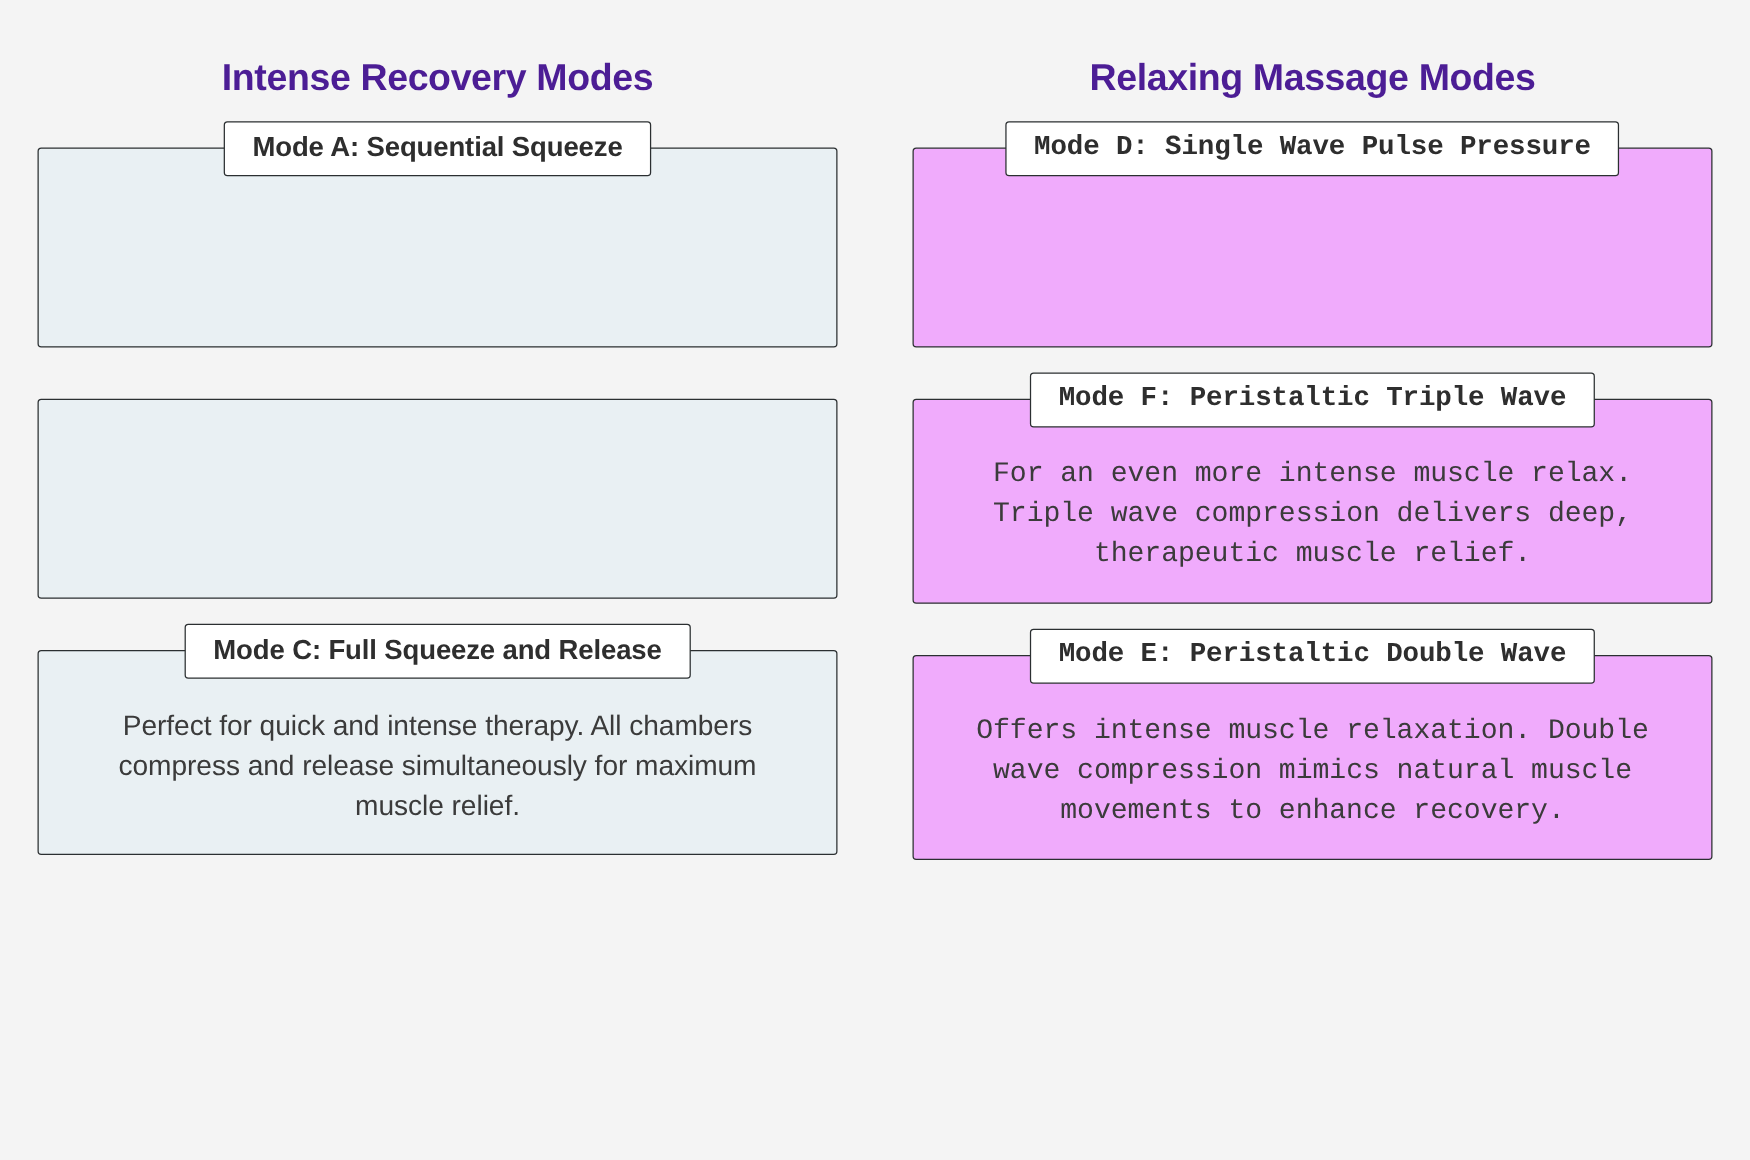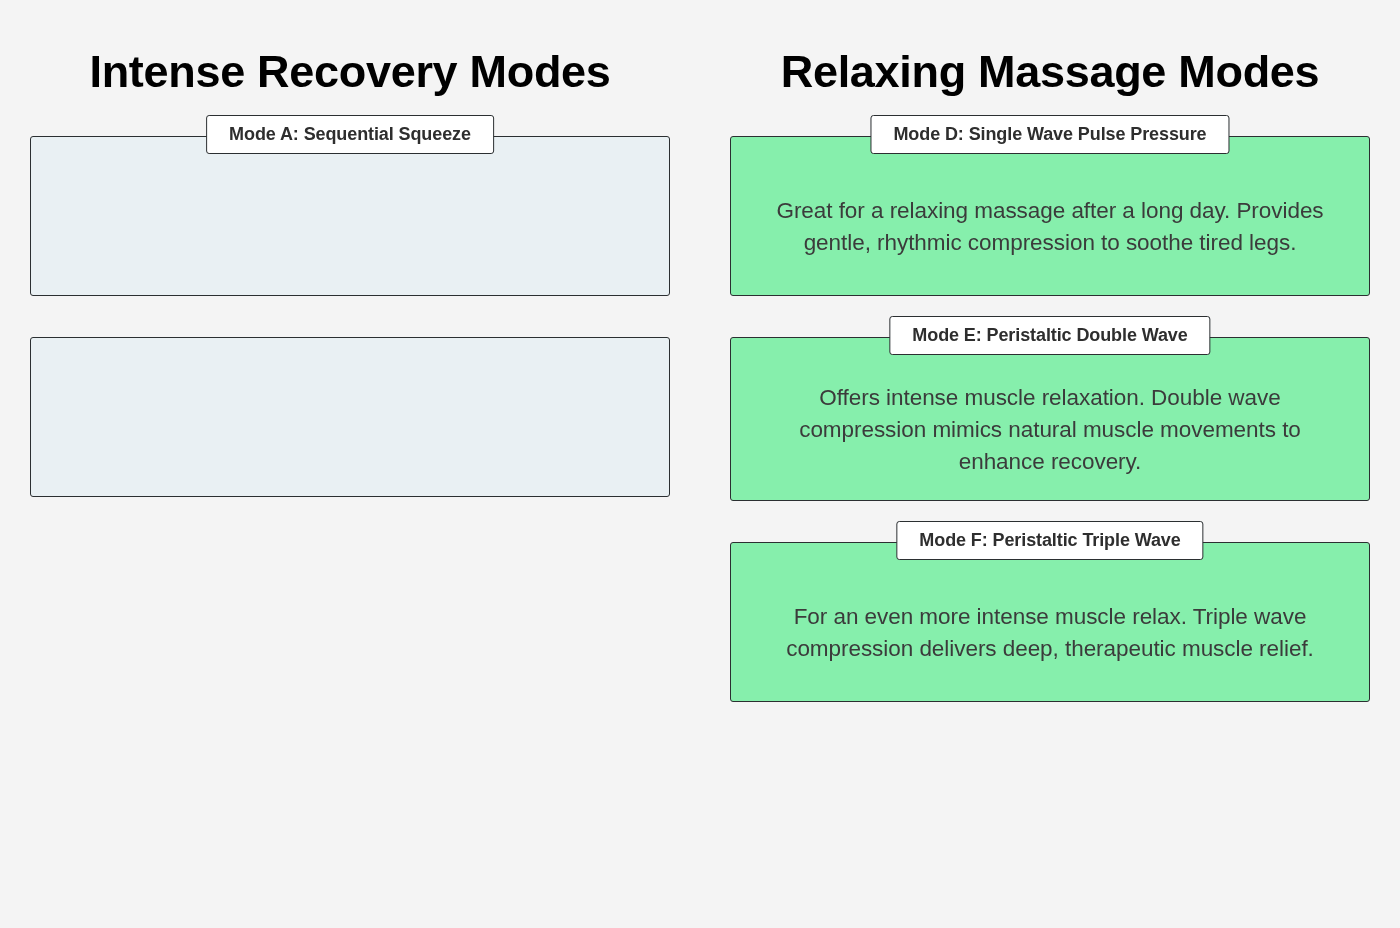--- a/index.html
+++ b/index.html
@@ -33,25 +33,25 @@
 
   .column {
     width: 700px;
     box-sizing: border-box;
     display: flex;
     flex-direction: column;
     align-items: center;
   }
 
   .column-heading {
-    font-size: 45px;
+    font-size: 30px;
     font-weight: 700;
     line-height: 1.18;
     text-align: center;
-    color: #000000;
+    color: #4c1d95;
     letter-spacing: -0.3px;
     width: 560px;
     margin-top: 45px;
     margin-bottom: 0;
     -webkit-font-smoothing: antialiased;
   }
 
   .cards {
     margin-top: 38px;
     width: 700px;
@@ -72,33 +72,34 @@
     min-height: 160px;
     display: flex;
     align-items: center;
     justify-content: center;
   }
 
   .card.filled {
     background: #e9f0f3;
   }
   .card.plain {
-    background: #86efac;
+    background: #f0abfc;
+    font-family: Liberation Mono, monospace;
   }
 
   .card-title {
     position: absolute;
     top: -22px;
     left: 50%;
     transform: translateX(-50%);
     background: #ffffff;
     border: 1.6px solid #2b2f31;
     border-radius: 3px;
     padding: 8px 22px 9px 22px;
-    font-size: 18px;
+    font-size: 22px;
     font-weight: 700;
     line-height: 1.12;
     color: #2e2e2e;
     white-space: nowrap;
     text-align: center;
     z-index: 3;
     letter-spacing: -0.1px;
   }
 
   .card-body {
@@ -121,41 +122,44 @@
 
       <div class="cards">
 
         <div class="card filled row-1">
           <div class="card-title">Mode A: Sequential Squeeze</div>
         </div>
 
         <div class="card filled row-2">
         </div>
 
+        <div class="card filled row-3">
+          <div class="card-title">Mode C: Full Squeeze and Release</div>
+          <div class="card-body">Perfect for quick and intense therapy. All chambers compress and release simultaneously for maximum muscle relief.</div>
+        </div>
 
       </div>
     </div>
 
     <div class="column">
       <h1 class="column-heading">Relaxing Massage Modes</h1>
 
       <div class="cards">
 
         <div class="card plain row-1">
           <div class="card-title">Mode D: Single Wave Pulse Pressure</div>
-          <div class="card-body">Great for a relaxing massage after a long day. Provides gentle, rhythmic compression to soothe tired legs.</div>
+        </div>
+
+        <div class="card plain row-3">
+          <div class="card-title">Mode F: Peristaltic Triple Wave</div>
+          <div class="card-body">For an even more intense muscle relax. Triple wave compression delivers deep, therapeutic muscle relief.</div>
         </div>
 
         <div class="card plain row-2">
           <div class="card-title">Mode E: Peristaltic Double Wave</div>
           <div class="card-body">Offers intense muscle relaxation. Double wave compression mimics natural muscle movements to enhance recovery.</div>
-        </div>
-
-        <div class="card plain row-3">
-          <div class="card-title">Mode F: Peristaltic Triple Wave</div>
-          <div class="card-body">For an even more intense muscle relax. Triple wave compression delivers deep, therapeutic muscle relief.</div>
         </div>
 
       </div>
     </div>
 
   </div>
 </div>
 
 </body></html>

